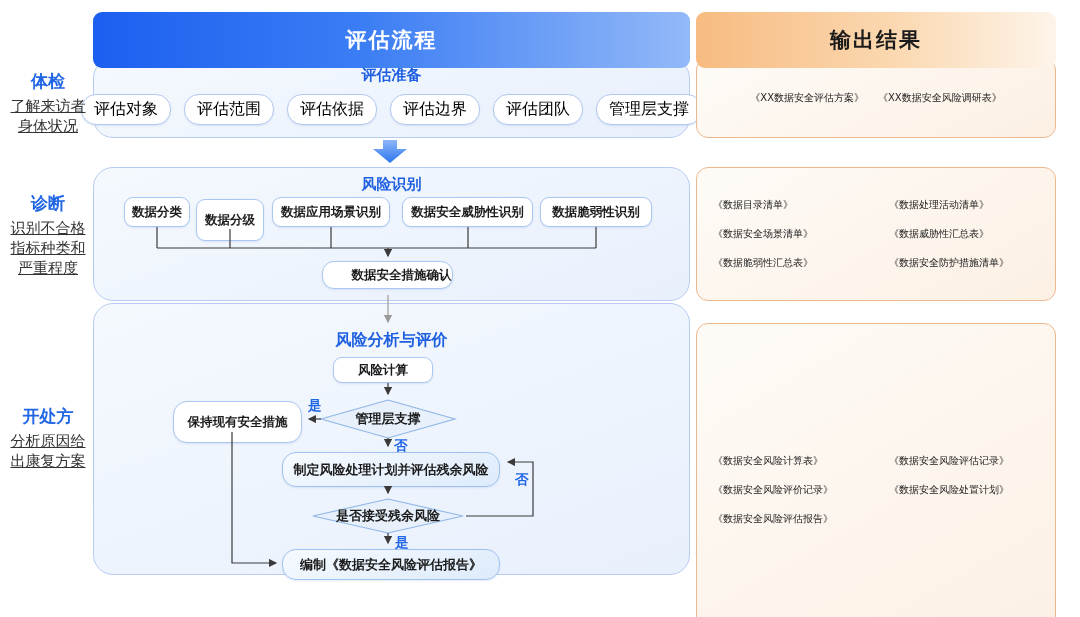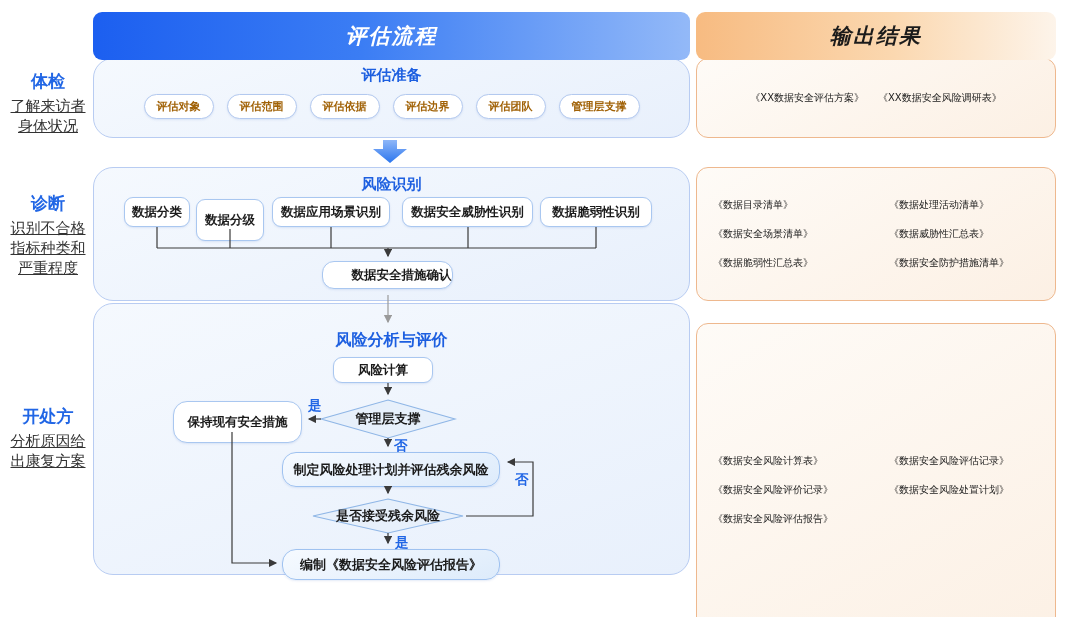--- a/index.html
+++ b/index.html
@@ -2,22 +2,22 @@
 <html><head>
 <meta charset="utf-8">
 <style>
   html,body{margin:0;padding:0;background:#fff;}
   .canvas{
     position:relative;width:1080px;height:617px;background:#ffffff;
     font-family:"DejaVu Sans","Liberation Sans",sans-serif;overflow:hidden;
   }
   .abs{position:absolute;box-sizing:border-box;}
   
-  .bar{height:48px;border-radius:9px;display:flex;align-items:center;justify-content:center;
-       font-size:21px;font-weight:700;letter-spacing:2px;z-index:2;font-style:italic;}
+  .bar{height:56px;border-radius:9px;display:flex;align-items:center;justify-content:center;
+       font-size:21px;font-weight:700;letter-spacing:2px;z-index:2;}
   .bar-blue{left:93px;top:12px;width:597px;color:#ffffff;
        background:linear-gradient(90deg,#1c5ff0 0%,#3b7df4 45%,#93b9f8 100%);}
   .bar-orange{left:696px;top:12px;width:360px;color:#1b1b1b;
        background:linear-gradient(90deg,#f7bb81 0%,#fbd8b0 55%,#fdf4ea 100%);}
   
   .stage{width:88px;text-align:center;z-index:2;}
   .stage-title{font-size:17px;font-weight:700;color:#2166e5;margin-bottom:4px;}
   .stage-line{font-size:15px;color:#333;line-height:1.32;font-weight:500;text-decoration:underline;}
   
   .panel{border:1.4px solid #b8ccf2;border-radius:20px;z-index:1;
@@ -26,21 +26,21 @@
   
   .opanel{border:1.4px solid #eeb88e;border-radius:12px;z-index:1;
        background:linear-gradient(150deg,#fefbf7 0%,#fcf0e4 100%);}
   .o-item{font-size:10px;font-weight:400;color:#1b1b1b;white-space:nowrap;}
   .ogrid{display:grid;grid-template-columns:176px 1fr;row-gap:15px;
        align-content:center;height:100%;padding:0 8px 0 16px;}
   .orow1{display:flex;align-items:center;justify-content:center;gap:14px;height:100%;}
   
   .pills{display:flex;justify-content:center;gap:13px;margin-top:9px;}
   .pill{background:#fff;border:1.2px solid #b3c9ef;border-radius:15px;padding:4px 12px;
-       font-size:11px;font-weight:700;color:#a16207;white-space:nowrap;
+       font-size:16px;font-weight:400;color:#000000;white-space:nowrap;
        box-shadow:0 1px 2px rgba(80,120,200,.15);}
   
   .node{background:#ffffff;border:1.2px solid #a9c7f0;border-radius:9px;z-index:5;
        display:flex;align-items:center;justify-content:center;
        font-size:12.5px;font-weight:700;color:#1b1b1b;white-space:nowrap;
        box-shadow:0 1px 2px rgba(80,120,200,.15);}
   .node-round{border-radius:14px;}
   .node-blue{background:linear-gradient(160deg,#f6faff 0%,#ddebfb 100%);border-color:#9fc2f0;font-size:13px;}
   .diamond-label{z-index:12;display:flex;align-items:center;justify-content:center;
        font-size:13px;font-weight:700;color:#1b1b1b;white-space:nowrap;}

